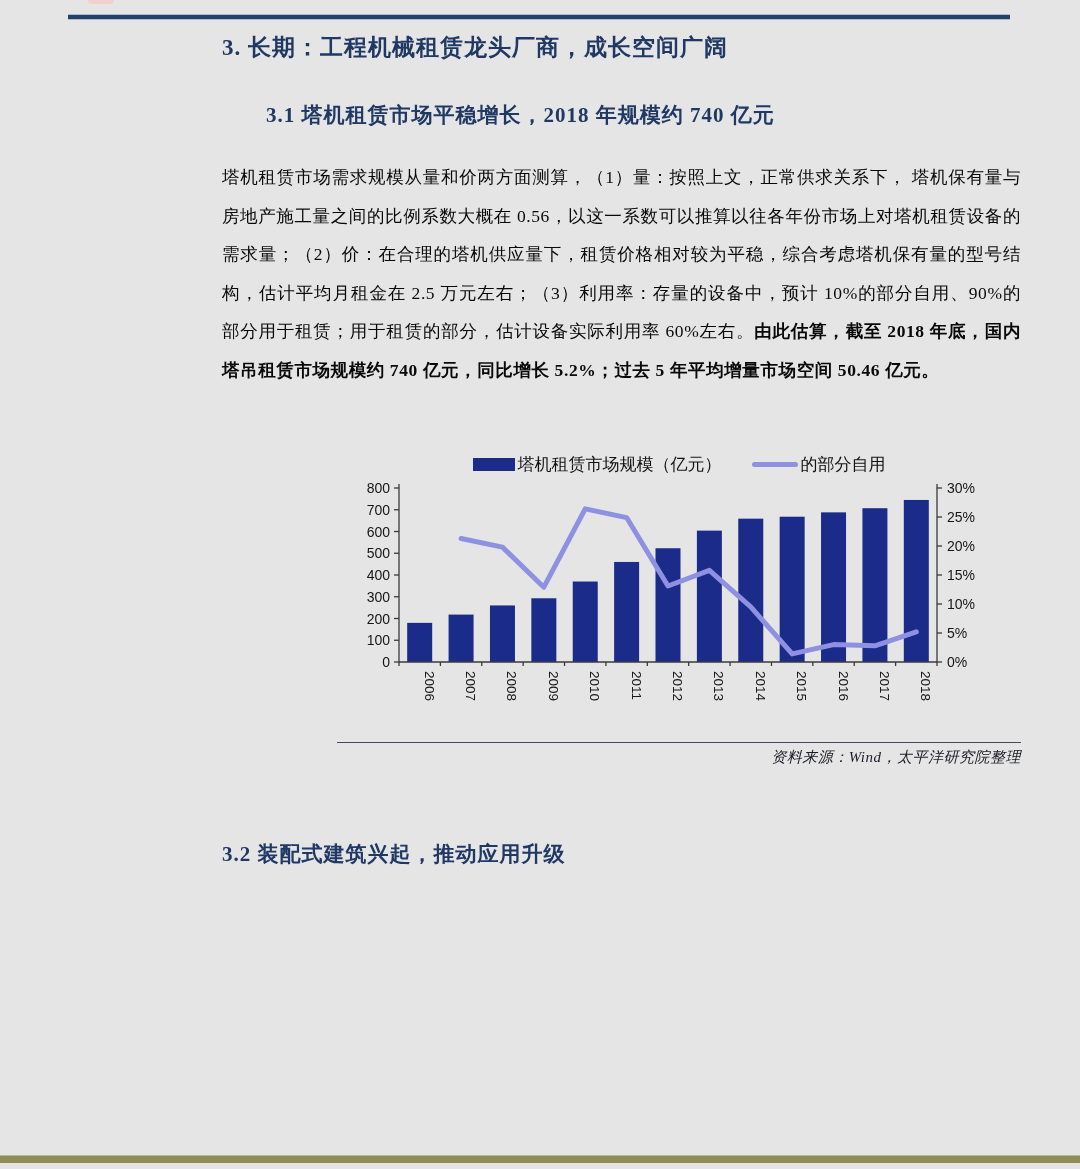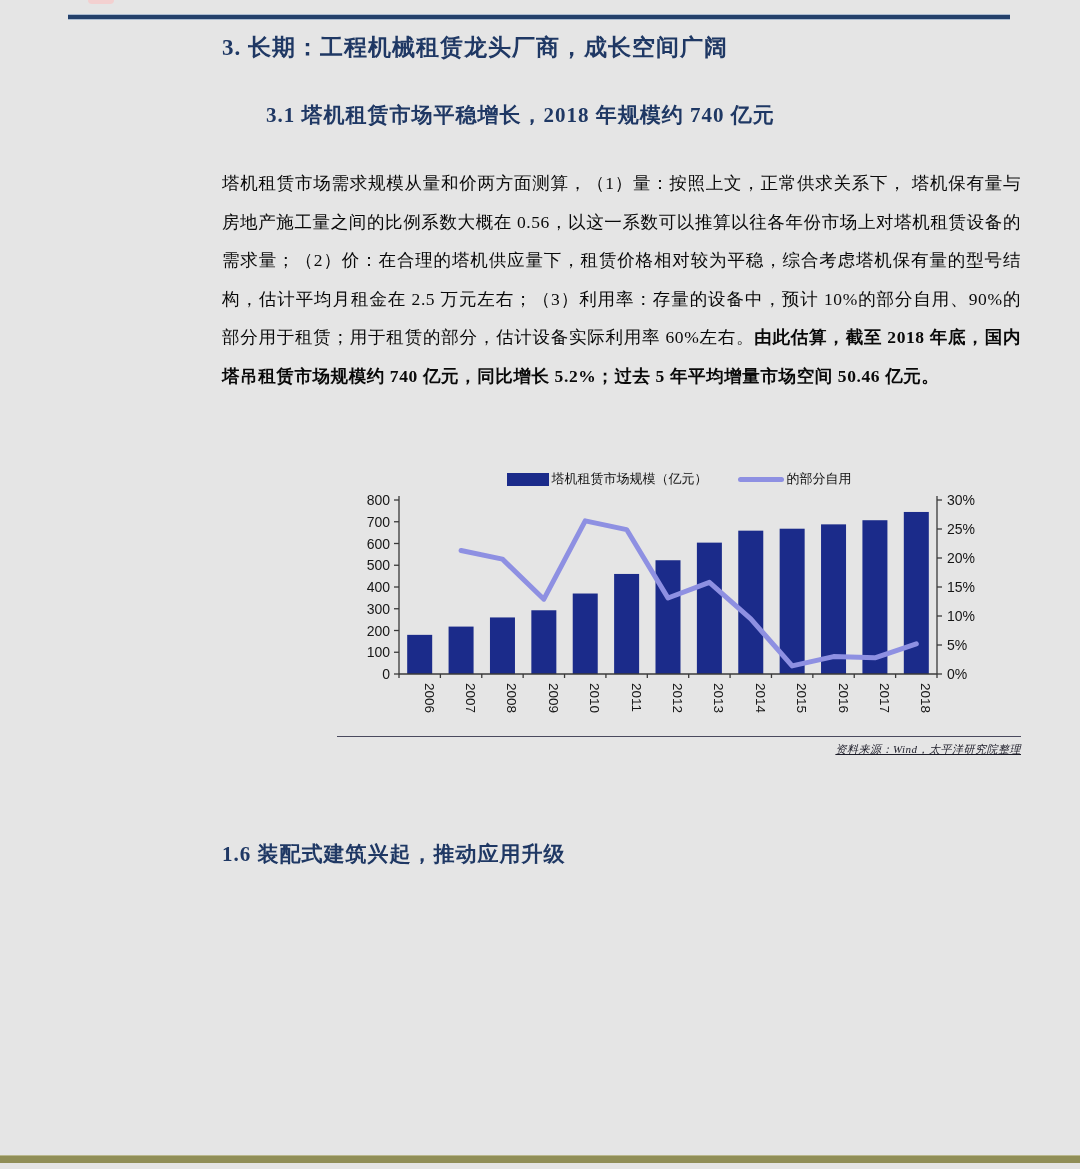--- a/index.html
+++ b/index.html
@@ -26,43 +26,43 @@
   }
   .h3{
     position:absolute;left:222px;top:840px;width:800px;
     font-size:21px;font-weight:bold;color:#1f3864;letter-spacing:1px;
   }
   .para{
     position:absolute;left:222px;width:799px;
     font-size:17.5px;line-height:38.6px;text-align:justify;
     letter-spacing:0.6px;color:#090909;
   }
-  .para1{top:164px;}
+  .para1{top:158px;}
   .para2{top:898px;}
   .para strong{font-weight:bold;}
   .figure{
     position:absolute;left:337px;top:453px;width:684px;
   }
   .fig-caption{
     border-top:4px solid #32356f;
     border-bottom:2px solid #8787ad;
     padding:4px 2px 5px 8px;
     font-size:16.5px;color:#2d3f93;letter-spacing:0.5px;
   }
   .legend-row{
-    margin-top:17px;display:flex;justify-content:center;align-items:center;gap:30px;
-    font-family:"Liberation Serif","DejaVu Serif",serif;font-size:13px;color:#111;
+    display:flex;justify-content:center;align-items:center;gap:30px;
+    font-family:"Liberation Serif","DejaVu Serif",serif;font-size:17px;color:#111;
   }
   .legend-item{display:flex;align-items:center;gap:3px;}
   .swatch-bar{display:inline-block;width:42px;height:13px;background:#1b2b8a;}
   .swatch-line{display:inline-block;width:46px;height:5px;background:#8e90e2;border-radius:3px;}
   .chart-svg{display:block;margin-top:2px;}
   .fig-source{
-    border-top:1.5px solid #4a4a5e;margin-top:6px;padding-top:5px;
-    text-align:right;font-style:italic;font-size:11px;color:#1c1c28;letter-spacing:0.5px;text-decoration:underline;
+    border-top:1.5px solid #4a4a5e;margin-top:24px;padding-top:5px;
+    text-align:right;font-style:italic;font-size:15px;color:#1c1c28;letter-spacing:0.5px;
   }
   .bottom-bar{
     position:absolute;left:0;top:1155px;width:1080px;height:7px;
     background:#908e57;border-top:1.5px solid #b9b78d;
   }
   .axis-txt{font-family:"Liberation Sans","DejaVu Sans",sans-serif;fill:#161616;}
 </style>
 </head>
 <body>
 
@@ -164,16 +164,16 @@
         <text x="418.7692307692308" y="193" font-size="13.5" class="axis-txt" transform="rotate(90 418.7692307692308 193)">2014</text>
         <text x="460.1538461538462" y="193" font-size="13.5" class="axis-txt" transform="rotate(90 460.1538461538462 193)">2015</text>
         <text x="501.53846153846155" y="193" font-size="13.5" class="axis-txt" transform="rotate(90 501.53846153846155 193)">2016</text>
         <text x="542.9230769230769" y="193" font-size="13.5" class="axis-txt" transform="rotate(90 542.9230769230769 193)">2017</text>
         <text x="584.3076923076924" y="193" font-size="13.5" class="axis-txt" transform="rotate(90 584.3076923076924 193)">2018</text>
       </svg>
 
     <div class="fig-source">资料来源：Wind，太平洋研究院整理</div>
   </div>
 
-  <div class="h3">1.6 装配式建筑兴起，推动应用升级</div>
+  <div class="h3">3.2 装配式建筑兴起，推动应用升级</div>
 
   <div class="bottom-bar"></div>
 </div>
 
 </body></html>

